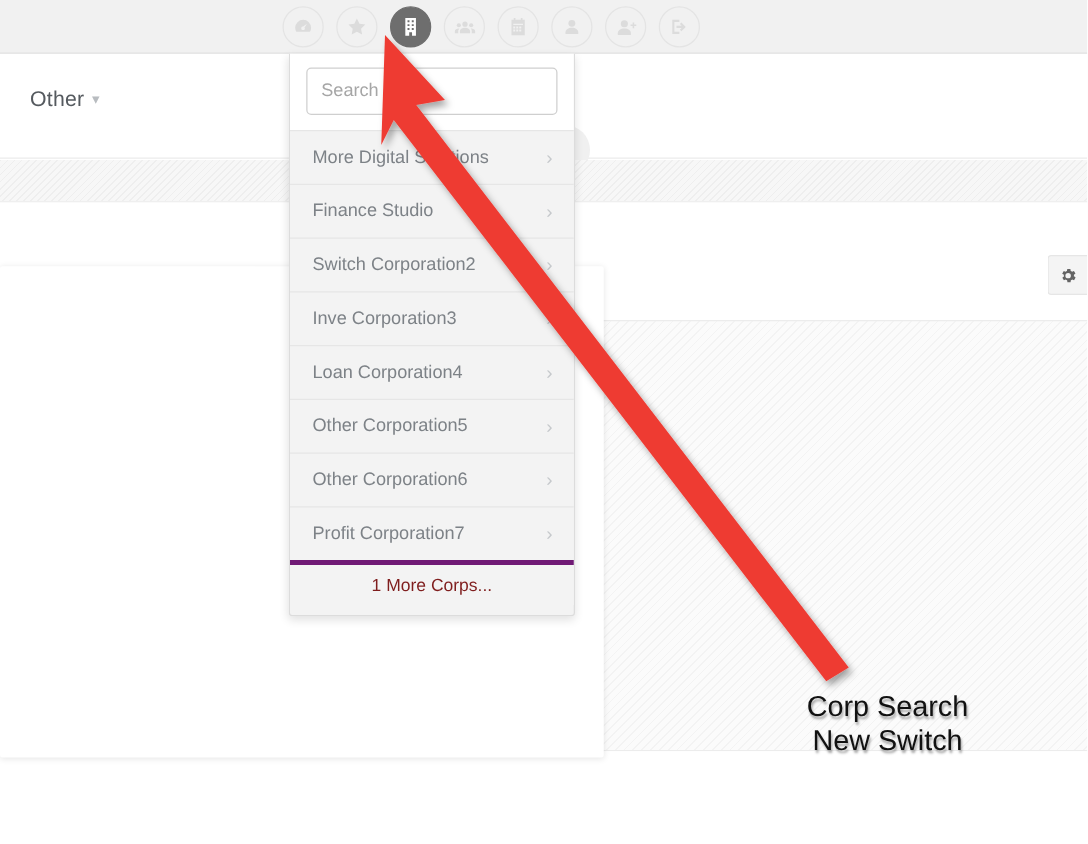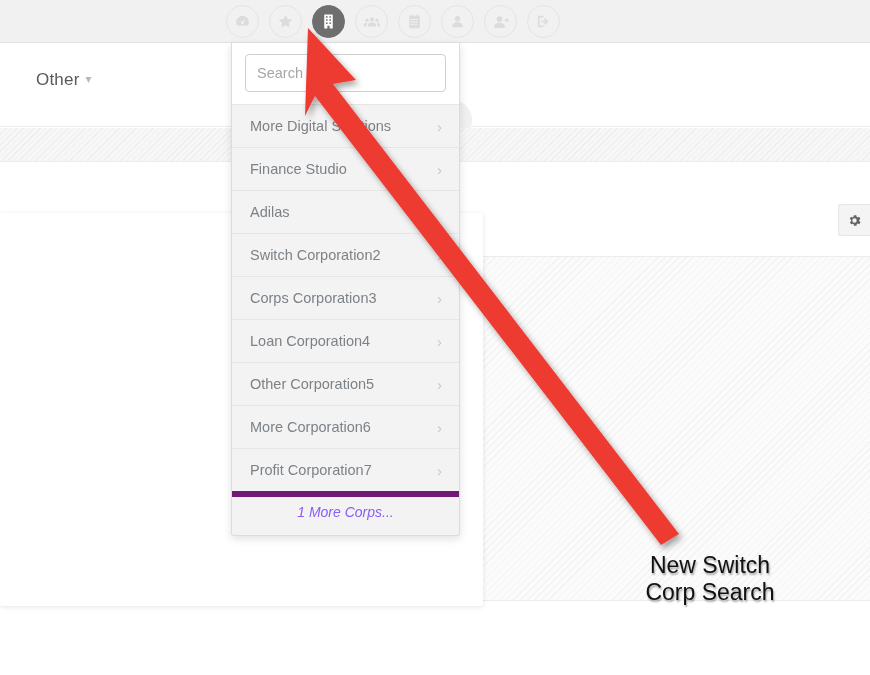--- a/index.html
+++ b/index.html
@@ -66,21 +66,20 @@
     width: 870px; height: 84px;
     background: #ffffff;
     border-bottom: 1px solid #ececec;
   }
   #page-title {
     position: absolute;
     left: 24px; top: 27px;
     font-size: 17px;
     color: #555a5f;
     letter-spacing: .2px;
-    margin-left: 12px;
   }
   #page-title .caret {
     display: inline-block;
     margin-left: 6px;
     color: #b8bcc0;
     font-size: 12px;
     vertical-align: 2px;
   }
   #help-btn {
     position: absolute;
@@ -231,24 +230,23 @@
     color: #c6c9cc;
     font-size: 15px;
     line-height: 1;
   }
   #corp-more {
     height: 36px;
     display: flex;
     align-items: center;
     justify-content: center;
     background: #f3f3f3;
-    border-top: 6px solid #701a75;
+    border-top: 4px solid #701a75;
     font-size: 14px;
-    font-style: italic;
-    color: #8b5cf6;
+    color: #7f1d1d;
   }
 
   
   #annot-arrow {
     position: absolute;
     left: 0; top: 0;
     width: 870px; height: 675px;
     pointer-events: none;
   }
 
@@ -393,40 +391,37 @@
 
     <div class="corp-item">
       <span>More Digital Solutions</span>
       <span class="arrow">›</span>
     </div>
     <div class="corp-item">
       <span>Finance Studio</span>
       <span class="arrow">›</span>
     </div>
     <div class="corp-item">
-      <span>Adilas</span>
-    </div>
-    <div class="corp-item">
       <span>Switch Corporation2</span>
       <span class="arrow">›</span>
     </div>
     <div class="corp-item">
-      <span>Corps Corporation3</span>
+      <span>Inve Corporation3</span>
       <span class="arrow">›</span>
     </div>
     <div class="corp-item">
       <span>Loan Corporation4</span>
       <span class="arrow">›</span>
     </div>
     <div class="corp-item">
       <span>Other Corporation5</span>
       <span class="arrow">›</span>
     </div>
     <div class="corp-item">
-      <span>More Corporation6</span>
+      <span>Other Corporation6</span>
       <span class="arrow">›</span>
     </div>
     <div class="corp-item">
       <span>Profit Corporation7</span>
       <span class="arrow">›</span>
     </div>
 
     <div id="corp-more">
       <span>1 More Corps...</span>
     </div>
@@ -437,17 +432,17 @@
       <filter id="sh" x="-30%" y="-30%" width="180%" height="180%">
         <feDropShadow dx="3" dy="4" stdDeviation="3" flood-color="#000" flood-opacity="0.35"></feDropShadow>
       </filter>
     </defs>
     <g filter="url(#sh)">
       <path d="M308 28 L356 80 L333 84 L679 534 L661 545 L315 96 L305 116 Z" fill="#ee3b33"></path>
     </g>
   </svg>
 
   <div id="annot-text">
+    <div>Corp Search</div>
     <div>New Switch</div>
-    <div>Corp Search</div>
   </div>
 
 </div>
 
 </body></html>

